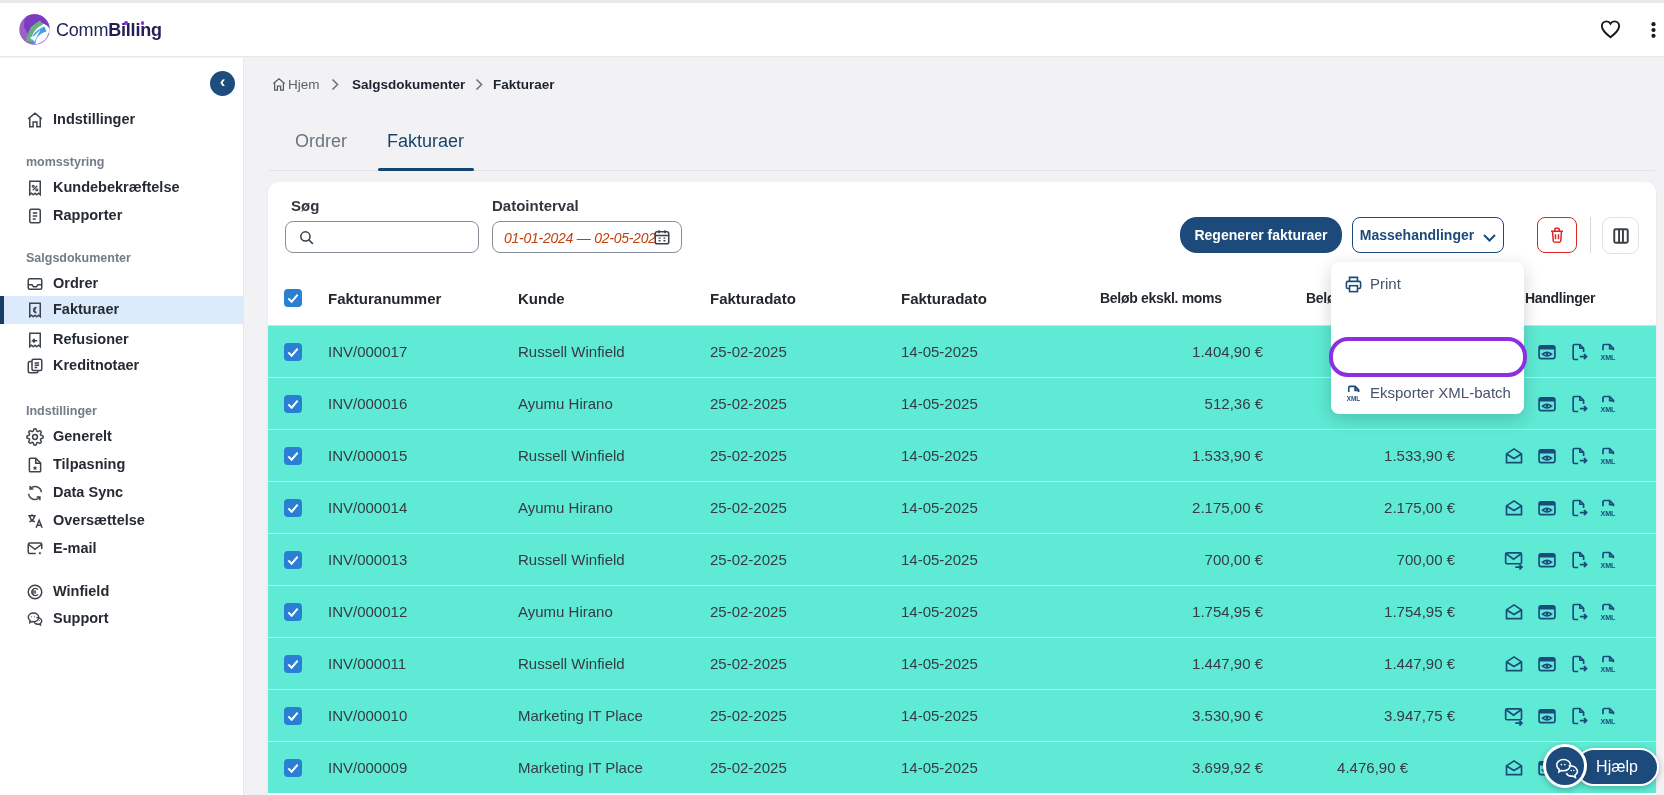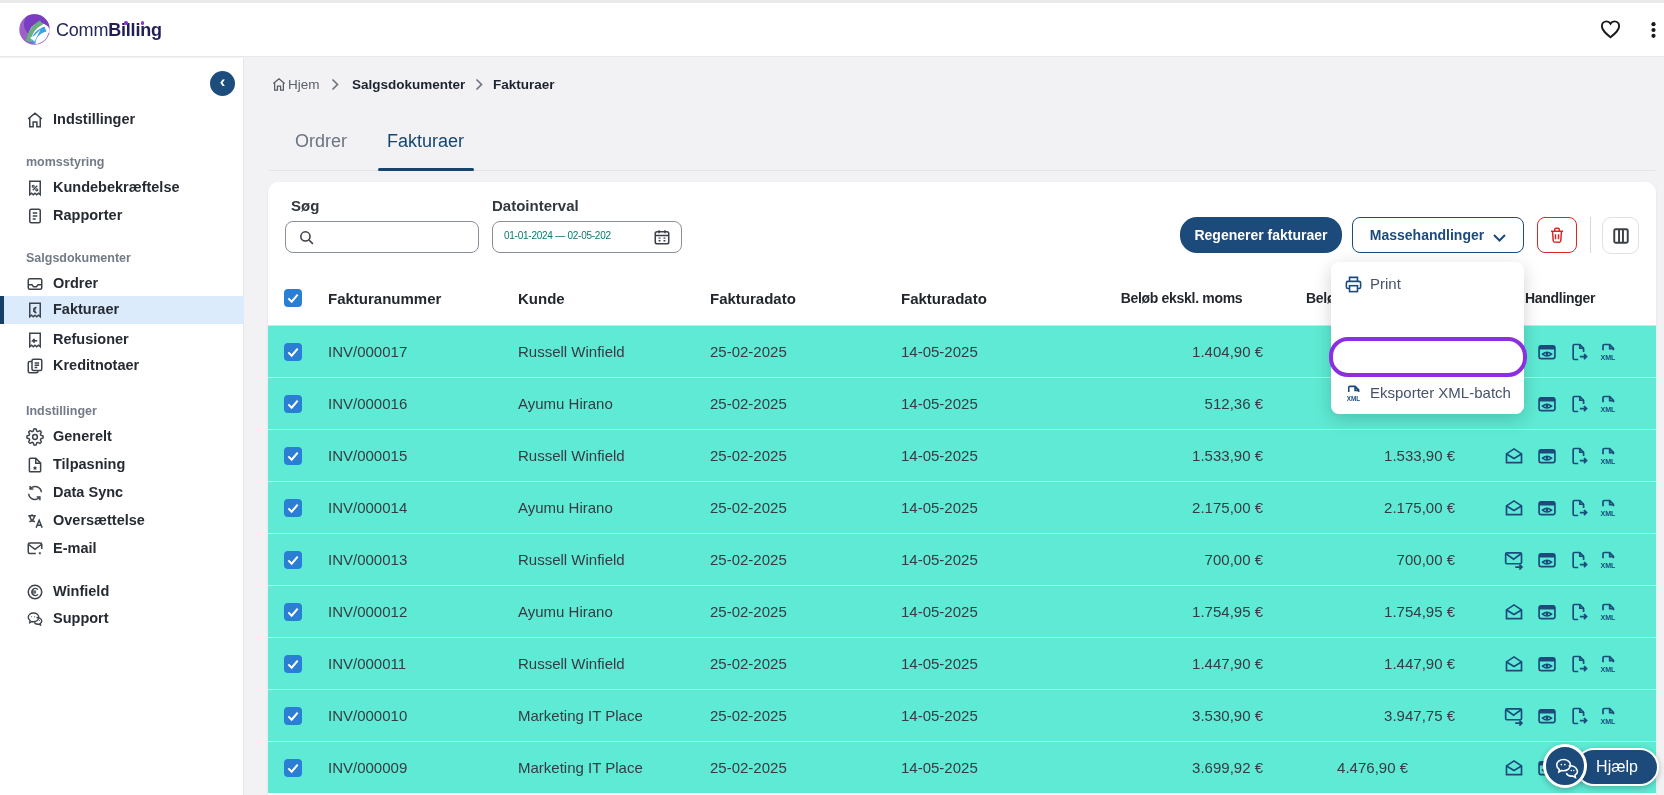--- a/index.html
+++ b/index.html
@@ -18,21 +18,21 @@
 .sel .bar { position:absolute; left:0; top:0; width:4px; height:28px; background:#173f63; }
 #breadcrumb { top:77px; height:18px; font-size:13.5px; color:#59616c; }
 #breadcrumb b { color:#1b2330; font-weight:700; }
 .tab { position:absolute; top:131px; font-size:18px; color:#6b7480; }
 #tabline { left:269px; top:170px; width:1386px; height:1px; background:#e2e4e7; }
 #tabunderline { left:378px; top:168px; width:96px; height:3px; background:#16456f; border-radius:2px; }
 #card { left:268px; top:182px; width:1388px; height:613px; background:#fff; border-radius:10px 10px 0 0; box-shadow:0 1px 3px rgba(0,0,0,0.07); }
 .flabel { position:absolute; top:197px; font-size:15px; font-weight:700; color:#32383f; }
 .finput { position:absolute; top:221px; height:32px; background:#fff; border:1px solid #898f98; border-radius:8px; }
 #btn1 { left:1180px; top:217px; width:162px; height:36px; background:#1b4a7b; border-radius:17px; color:#fff; font-size:14px; font-weight:700; text-align:center; line-height:36px; }
-#btn2 { left:1352px; top:217px; width:172px; height:36px; background:#fff; border:1px solid #1b4a7b; border-radius:8px; color:#1b4a7b; font-size:14px; font-weight:700; text-align:center; line-height:34px; }
+#btn2 { left:1352px; top:217px; width:152px; height:36px; background:#fff; border:1px solid #1b4a7b; border-radius:8px; color:#1b4a7b; font-size:14px; font-weight:700; text-align:center; line-height:34px; }
 #btn3 { left:1537px; top:217px; width:40px; height:36px; background:#fff; border:1px solid #dc2626; border-radius:8px; }
 #vdiv { left:1590px; top:217px; width:1px; height:36px; background:#d4d7db; }
 #btn4 { left:1602px; top:217px; width:37px; height:37px; background:#fff; border:1px solid #dfe1e5; border-radius:9px; }
 .th { position:absolute; top:290px; font-size:15px; font-weight:700; color:#23282e; }
 .row { position:absolute; left:268px; width:1388px; height:52px; background:#5eead4; border-top:1px solid #d9dfe7; }
 .cell { position:absolute; top:17px; font-size:15px; color:#363c44; }
 .amt { text-align:right; }
 .cb { position:absolute; left:284px; width:18px; height:18px; background:#2a7fd4; border-radius:4px; }
 .cb svg { position:absolute; left:1px; top:1px; }
 #dropdown { left:1331px; top:262px; width:193px; height:152px; background:#fff; border-radius:8px; box-shadow:0 5px 18px rgba(0,0,0,0.18); }
@@ -216,21 +216,21 @@
 <div class="abs" id="card"></div>
 
 <div class="flabel" style="left:291px;">Søg</div>
 <div class="flabel" style="left:492px;">Datointerval</div>
 <div class="finput" style="left:285px;width:194px;"></div>
 <svg class="abs" style="left:298px;top:229px" width="17" height="17" viewBox="0 0 24 24" fill="none" stroke="#3b4048" stroke-width="2.2">
     <circle cx="10.5" cy="10.5" r="6.5"></circle>
     <path d="M15.5 15.5 L21 21"></path>
   </svg>
 <div class="finput" style="left:492px;width:190px;"></div>
-<div class="abs" style="left:504px;top:230px;font-size:10px;letter-spacing:-0.25px;color:#0f766e;">01-01-2024 — 02-05-202</div>
+<div class="abs" style="left:504px;top:230px;font-size:14px;letter-spacing:-0.25px;color:#c2410c;font-style:italic;">01-01-2024 — 02-05-202</div>
 <svg class="abs" style="left:653px;top:228px" width="18" height="18" viewBox="0 0 24 24" fill="none" stroke="#3b4048" stroke-width="2">
     <rect x="3" y="5" width="18" height="16" rx="2.5"></rect>
     <path d="M3 10 H21 M8 3 V7 M16 3 V7"></path>
     <path d="M7.5 13.5 H10 M14 13.5 H16.5 M7.5 17 H10 M14 17 H16.5" stroke-width="1.8"></path>
   </svg>
 
 <div class="abs" id="btn1">Regenerer fakturaer</div>
 <div class="abs" id="btn2">Massehandlinger<svg style="display:inline-block;vertical-align:-2px;margin-left:9px;" width="13" height="8" viewBox="0 0 13 8" fill="none" stroke="#1b4a7b" stroke-width="2">
       <path d="M1 1 L6.5 6.5 L12 1"></path>
     </svg></div>
@@ -250,21 +250,21 @@
 
 <div class="cb" style="top:289px;">
     <svg width="16" height="16" viewBox="0 0 24 24" fill="none" stroke="#fff" stroke-width="3">
       <path d="M5 12.5 L10 17.5 L19 7"></path>
     </svg>
   </div>
 <div class="th" style="left:328px;">Fakturanummer</div>
 <div class="th" style="left:518px;">Kunde</div>
 <div class="th" style="left:710px;">Fakturadato</div>
 <div class="th" style="left:901px;">Fakturadato</div>
-<div class="th" style="left:1100px;width:163px;text-align:center;font-size:14px;letter-spacing:-0.3px;">Beløb ekskl. moms</div>
+<div class="th" style="left:1100px;width:163px;text-align:left;font-size:14px;letter-spacing:-0.3px;">Beløb ekskl. moms</div>
 <div class="th" style="left:1306px;font-size:14px;letter-spacing:-0.3px;">Beløb inkl. moms</div>
 <div class="th" style="left:1525px;font-size:14px;letter-spacing:-0.3px;">Handlinger</div>
 
 <div id="rows">
 <div class="row" style="top:325px">
     <div class="cb" style="left:16px;top:17px;">
         <svg width="16" height="16" viewBox="0 0 24 24" fill="none" stroke="#fff" stroke-width="3">
           <path d="M5 12.5 L10 17.5 L19 7"></path>
         </svg>
       </div>

